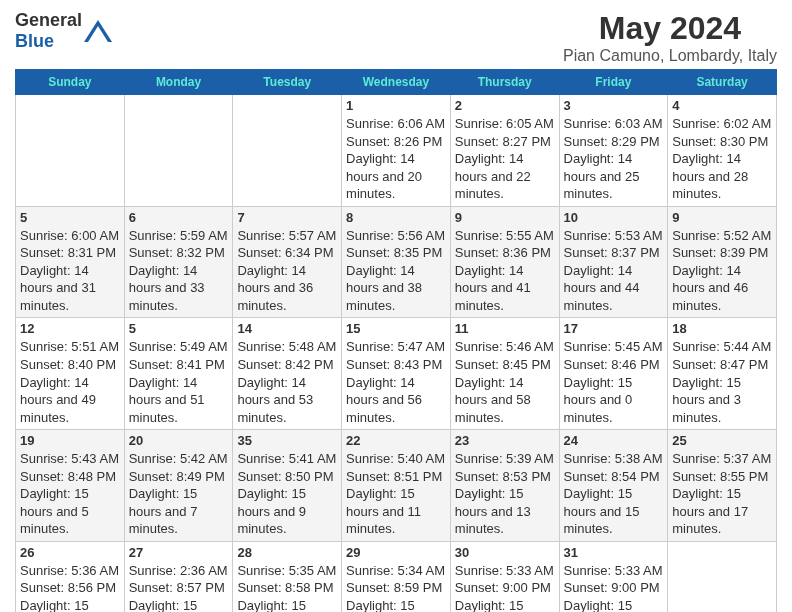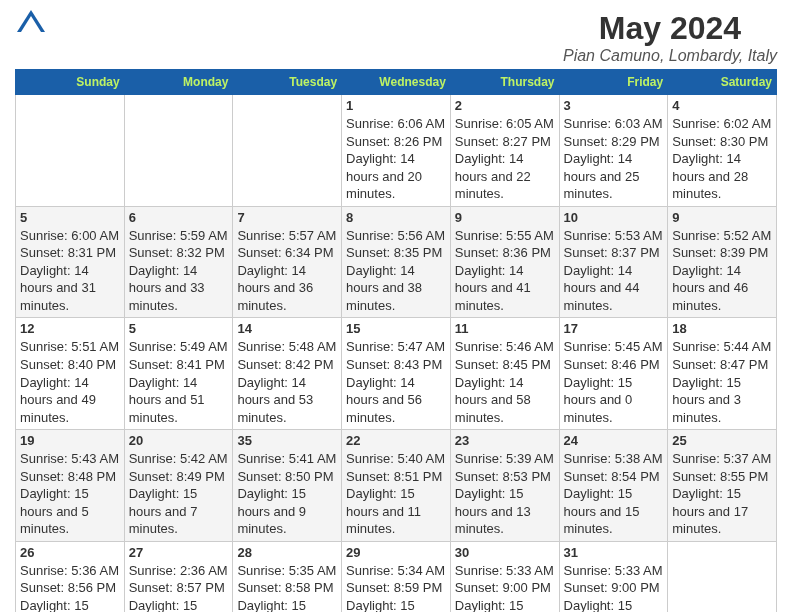--- a/index.html
+++ b/index.html
@@ -39,34 +39,33 @@
       text-align: center;
     }
     .main-title {
       font-size: 32px;
       font-weight: bold;
       color: #333;
     }
     .subtitle {
       font-size: 16px;
       color: #555;
-      font-style: italic;
     }
     table {
       width: 100%;
       border-collapse: collapse;
       table-layout: fixed;
     }
     th {
       background-color: #1a5fa8;
-      color: #bef264;
+      color: #5eead4;
       font-size: 12px;
       font-weight: bold;
       padding: 5px 4px;
-      text-align: right;
+      text-align: center;
       border: 1px solid #1a5fa8;
     }
     td {
       border: 1px solid #ccc;
       vertical-align: top;
       padding: 3px 4px;
       font-size: 10px;
       color: #333;
       height: 78px;
     }
@@ -88,20 +87,24 @@
     tr:nth-child(even) td { background-color: #f4f4f4; }
     tr:nth-child(odd) td { background-color: #fff; }
     thead tr th { background-color: #1a5fa8; }
   </style>
 </head>
 <body>
 
 <div class="container">
   <div class="header-row">
     <div class="logo">
+      <span class="logo-text">
+        <span class="logo-general">General</span><br>
+        <span class="logo-blue">Blue</span>
+      </span>
       <svg class="logo-icon" viewBox="0 0 28 22">
         <polygon points="0,22 14,0 28,22" fill="#1a5fa8"></polygon>
         <polygon points="4,22 14,6 24,22" fill="#fff"></polygon>
       </svg>
     </div>
     <div class="title-block">
       <div class="main-title">May 2024</div>
       <div class="subtitle">Pian Camuno, Lombardy, Italy</div>
     </div>
   </div>

